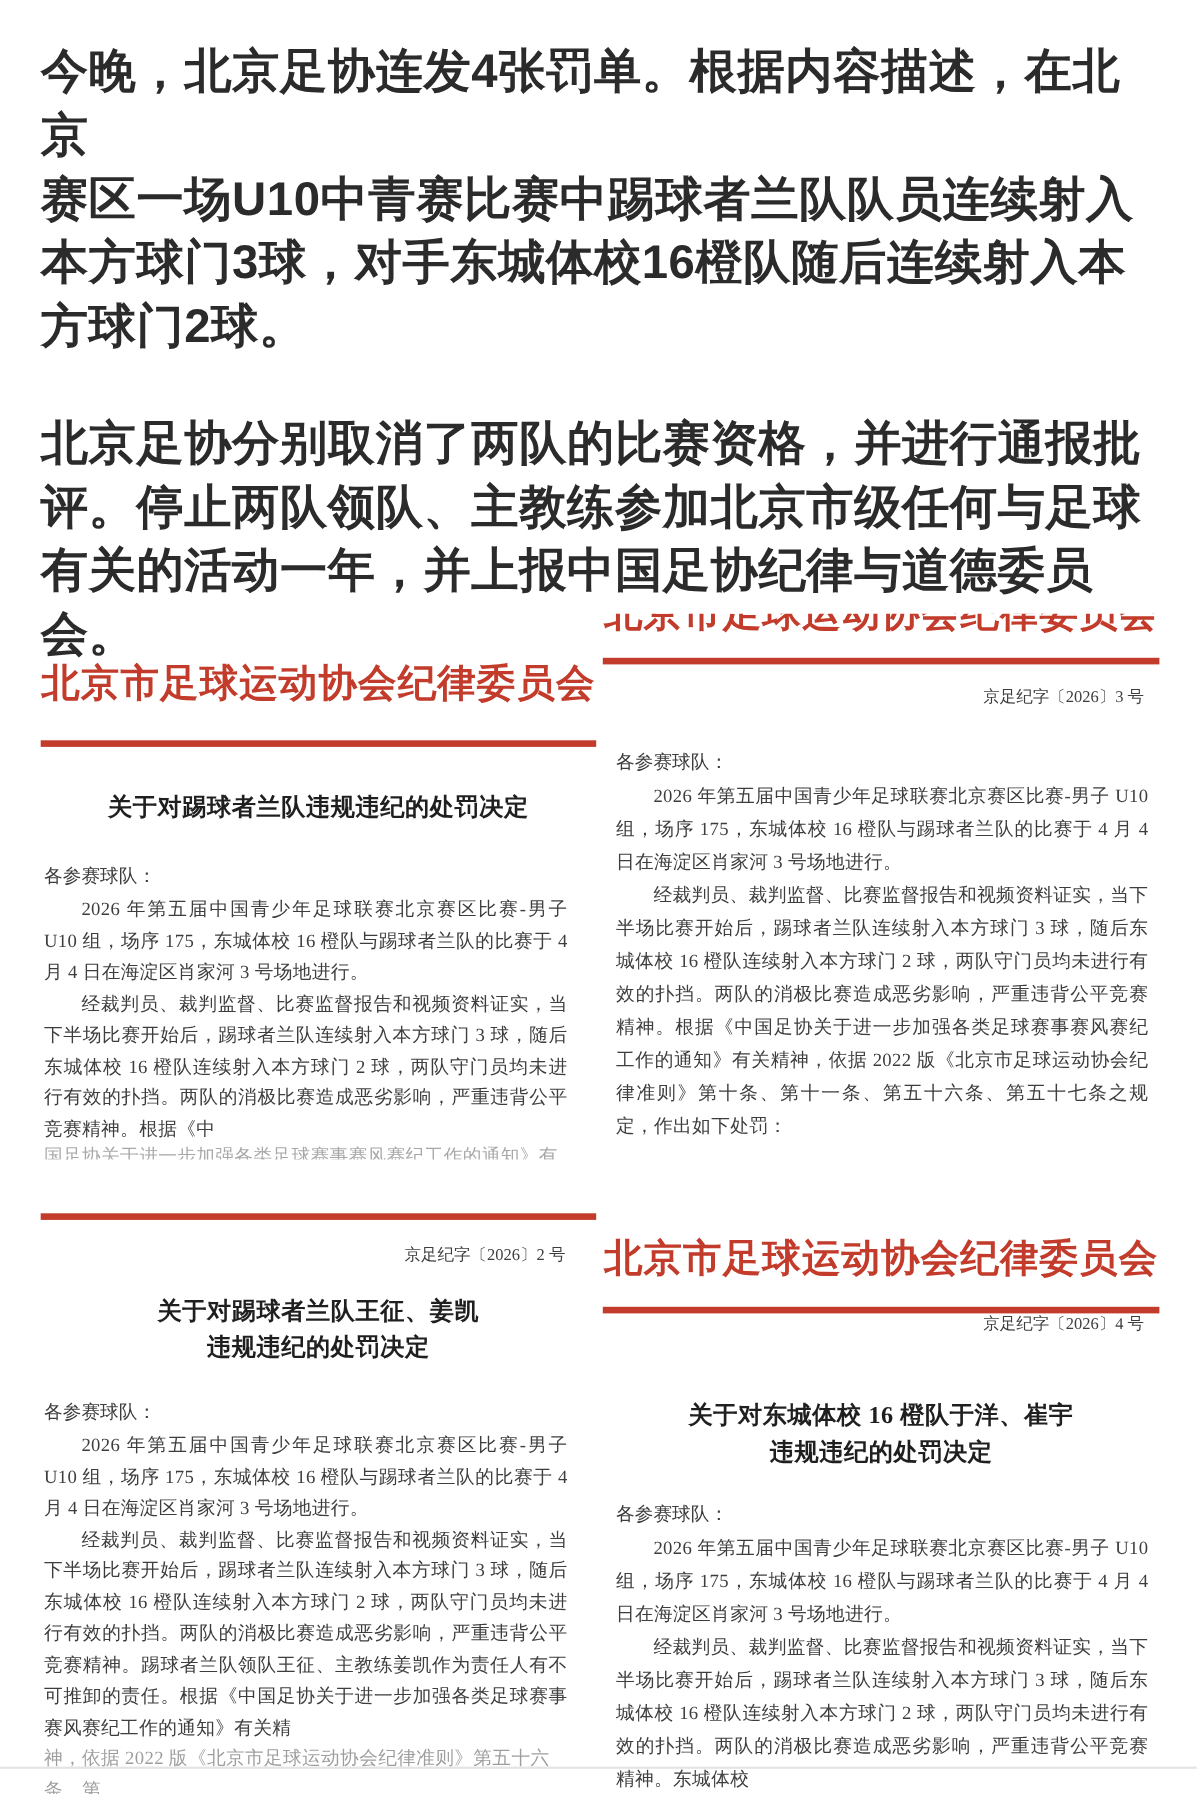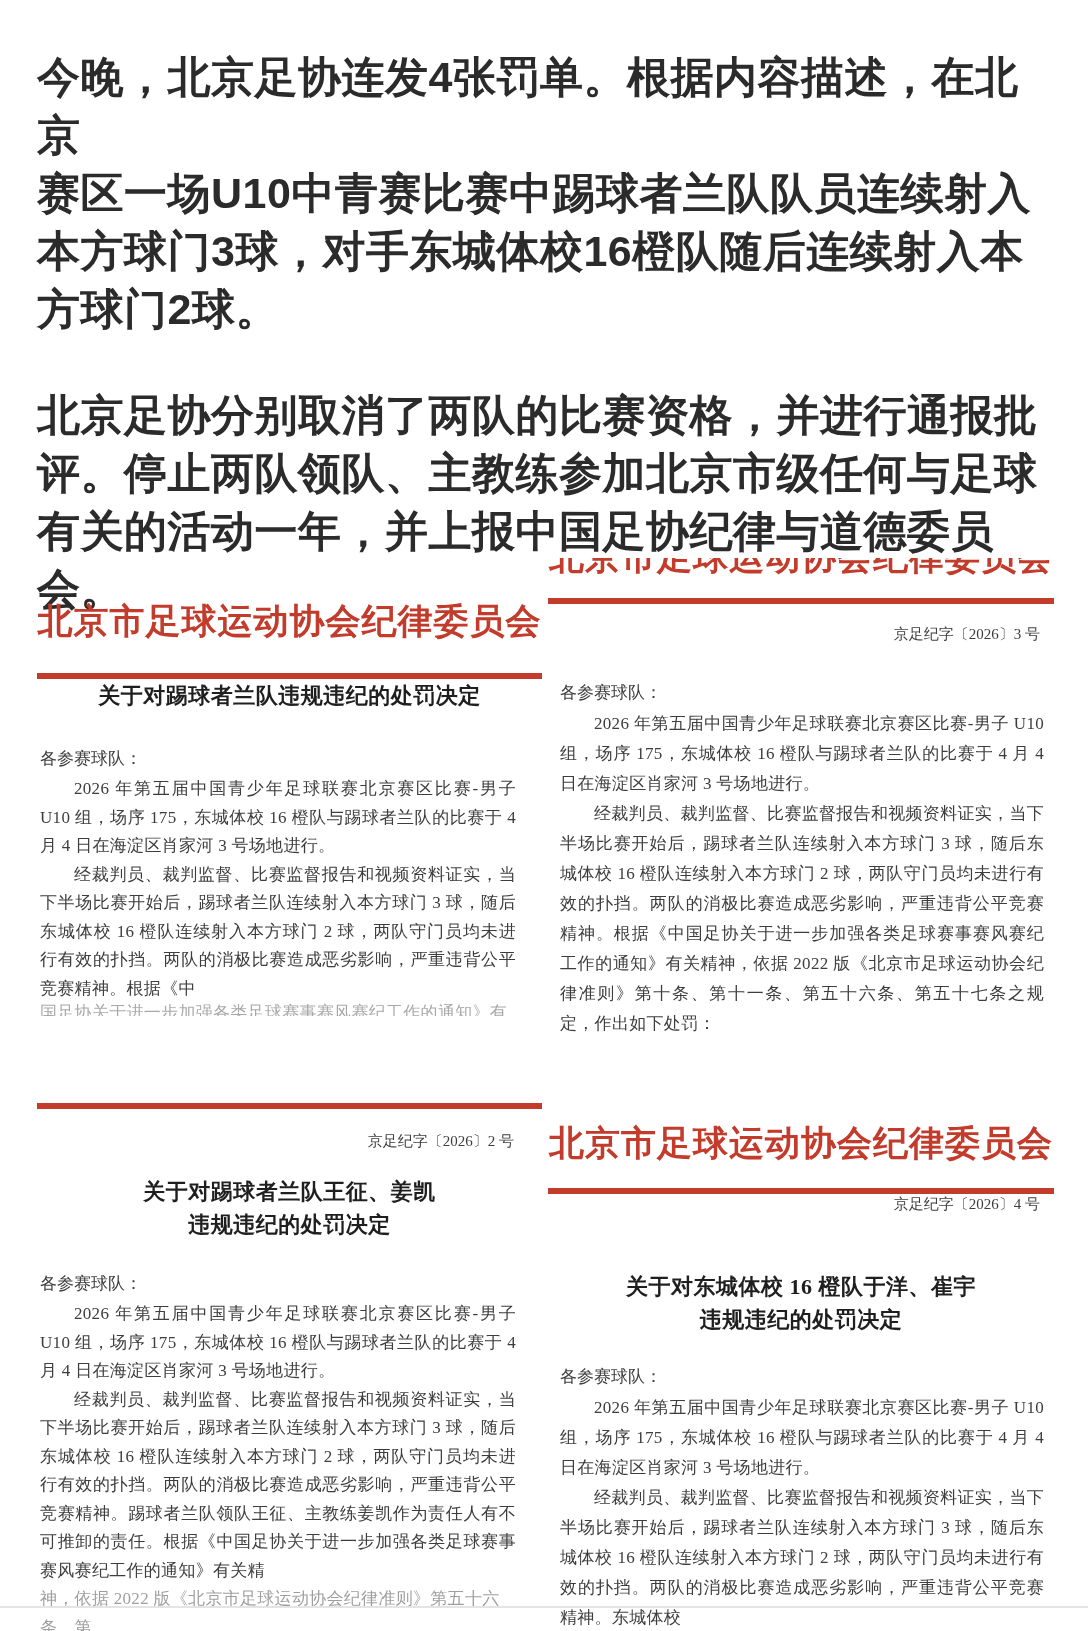--- a/index.html
+++ b/index.html
@@ -14,21 +14,21 @@
     width: 1088px; height: 1631px;
     position: relative;
     background: #ffffff;
     overflow: hidden;
     font-family: "Liberation Serif", "DejaVu Serif", serif;
   }
 
   
   .intro {
     position: absolute;
-    left: 37px; top: 48px; width: 1018px;
+    left: 37px; top: 36px; width: 1018px;
   }
   .intro-para {
     margin: 0;
     font-family: "Liberation Sans", "DejaVu Sans", sans-serif;
     font-weight: 800;
     font-size: 43px;
     line-height: 58px;
     letter-spacing: 0.5px;
     color: var(--intro-text);
     white-space: pre-line;
@@ -99,21 +99,21 @@
     font-size: 17px;
     line-height: 28.5px;
     color: var(--doc-text);
     letter-spacing: 0.3px;
     opacity: 0.5;
   }
 
   
   #doc1 .doc-rule       { margin-top: 27px; }
   #doc1 .doc-number     { margin-top: 22px; }
-  #doc1 .doc-title      { }
+  #doc1 .doc-title      { margin-top: 38px; }
   #doc1 .doc-salutation { margin-top: 32px; }
   #doc1 .doc-para-1     { margin-top: 2px; }
 
   #doc2 .doc-number     { margin-top: 22px; }
   #doc2 .doc-title      { margin-top: 24px; }
   #doc2 .doc-salutation { margin-top: 28px; }
   #doc2 .doc-para-1     { margin-top: 2px; }
 
   #doc3 .doc-rule       { margin-top: 16px; }
   #doc3 .doc-number     { margin-top: 20px; }

